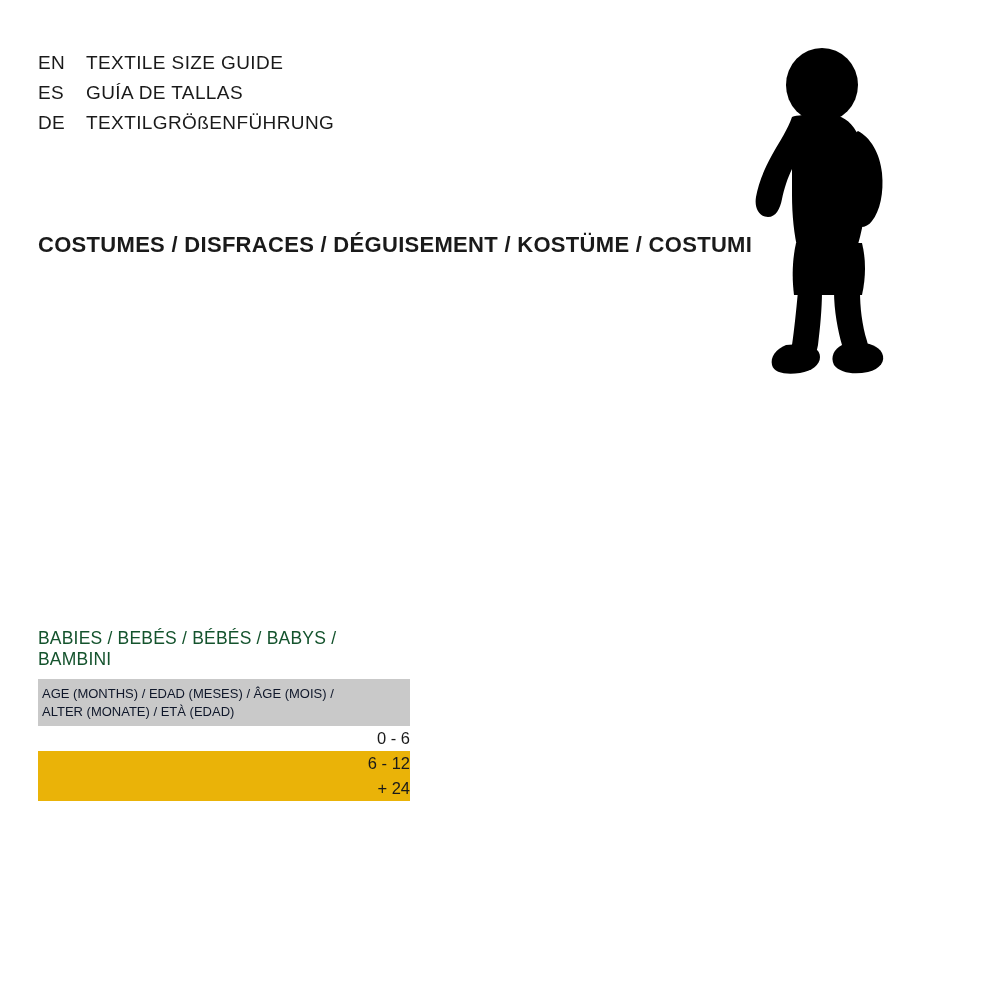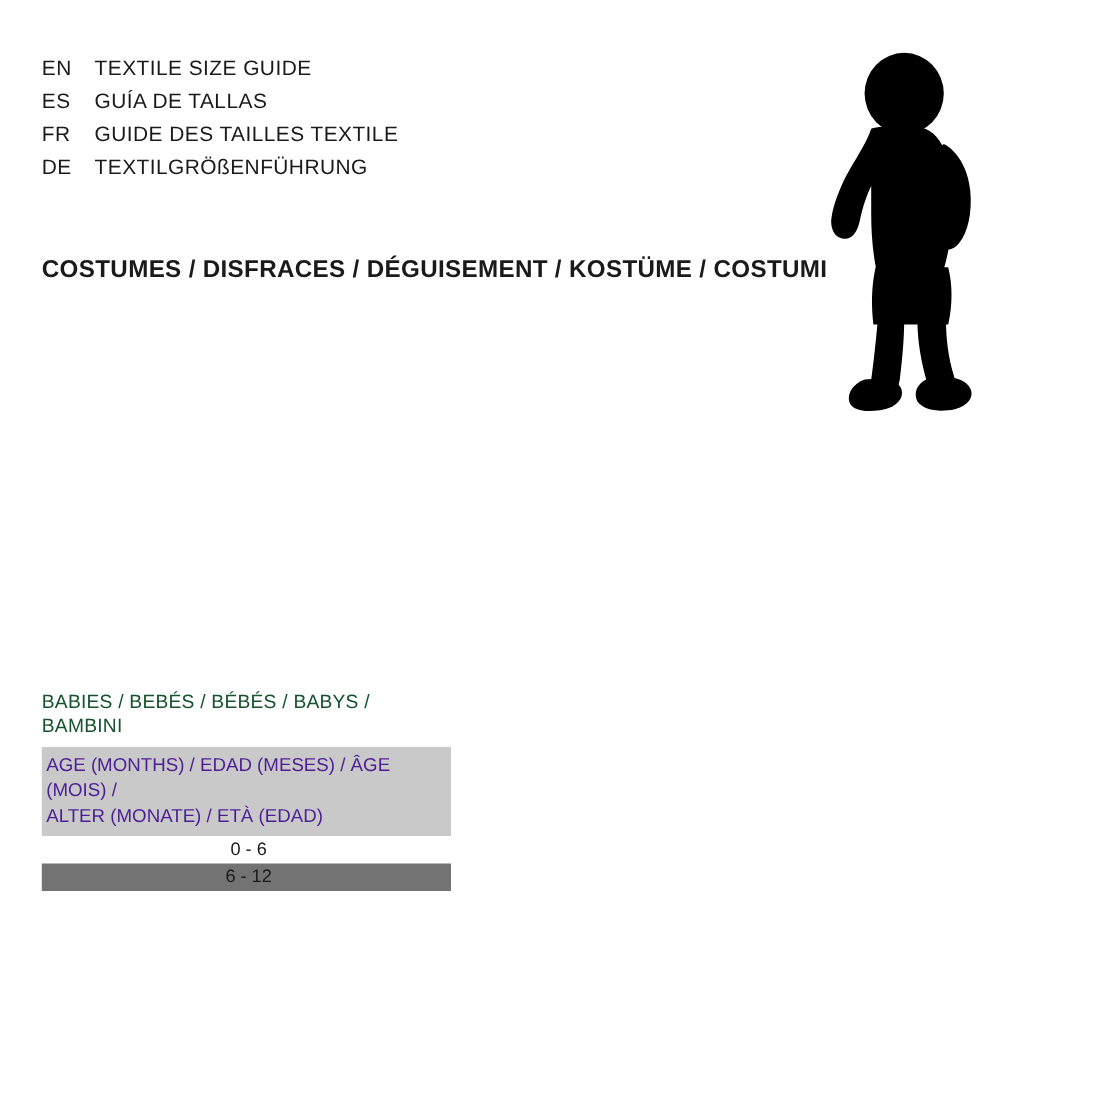--- a/index.html
+++ b/index.html
@@ -83,56 +83,52 @@
   }
   table.size-table {
     border-collapse: collapse;
     width: 372px;
     table-layout: fixed;
   }
   table.size-table th {
     background: #c9c9c9;
     text-align: left;
     font-weight: normal;
-    font-size: 17px;
+    font-size: 13px;
     line-height: 1.35;
     padding: 6px 0 6px 4px;
-    color: #4c1d95;
+    color: #0f172a;
   }
   table.size-table td {
-    text-align: center;
+    text-align: right;
     font-size: 16.5px;
     padding: 3px 0 3px 4px;
     color: #1a1a1a;
     height: 17px;
   }
   table.size-table tr.row-odd td {
     background: #ffffff;
   }
   table.size-table tr.row-even td {
-    background: #737373;
+    background: #eab308;
   }
 </style>
 </head>
 <body>
 
 <div class="page">
 
   <div class="lang-block">
     <div class="lang-row">
       <span class="lang-code">EN</span>
       <span class="lang-text">TEXTILE SIZE GUIDE</span>
     </div>
     <div class="lang-row">
       <span class="lang-code">ES</span>
       <span class="lang-text">GUÍA DE TALLAS</span>
-    </div>
-    <div class="lang-row">
-      <span class="lang-code">FR</span>
-      <span class="lang-text">GUIDE DES TAILLES TEXTILE</span>
     </div>
     <div class="lang-row">
       <span class="lang-code">DE</span>
       <span class="lang-text">TEXTILGRÖßENFÜHRUNG</span>
     </div>
   </div>
 
   <div class="costumes-heading">COSTUMES / DISFRACES / DÉGUISEMENT / KOSTÜME / COSTUMI</div>
 
   <div class="silhouette">
@@ -198,17 +194,20 @@
           </th>
         </tr>
       </thead>
       <tbody>
         <tr class="row-odd">
           <td>0 - 6</td>
         </tr>
         <tr class="row-even">
           <td>6 - 12</td>
         </tr>
+        <tr class="row-even">
+          <td>+ 24</td>
+        </tr>
       </tbody>
     </table>
   </div>
 
 </div>
 
 </body></html>

